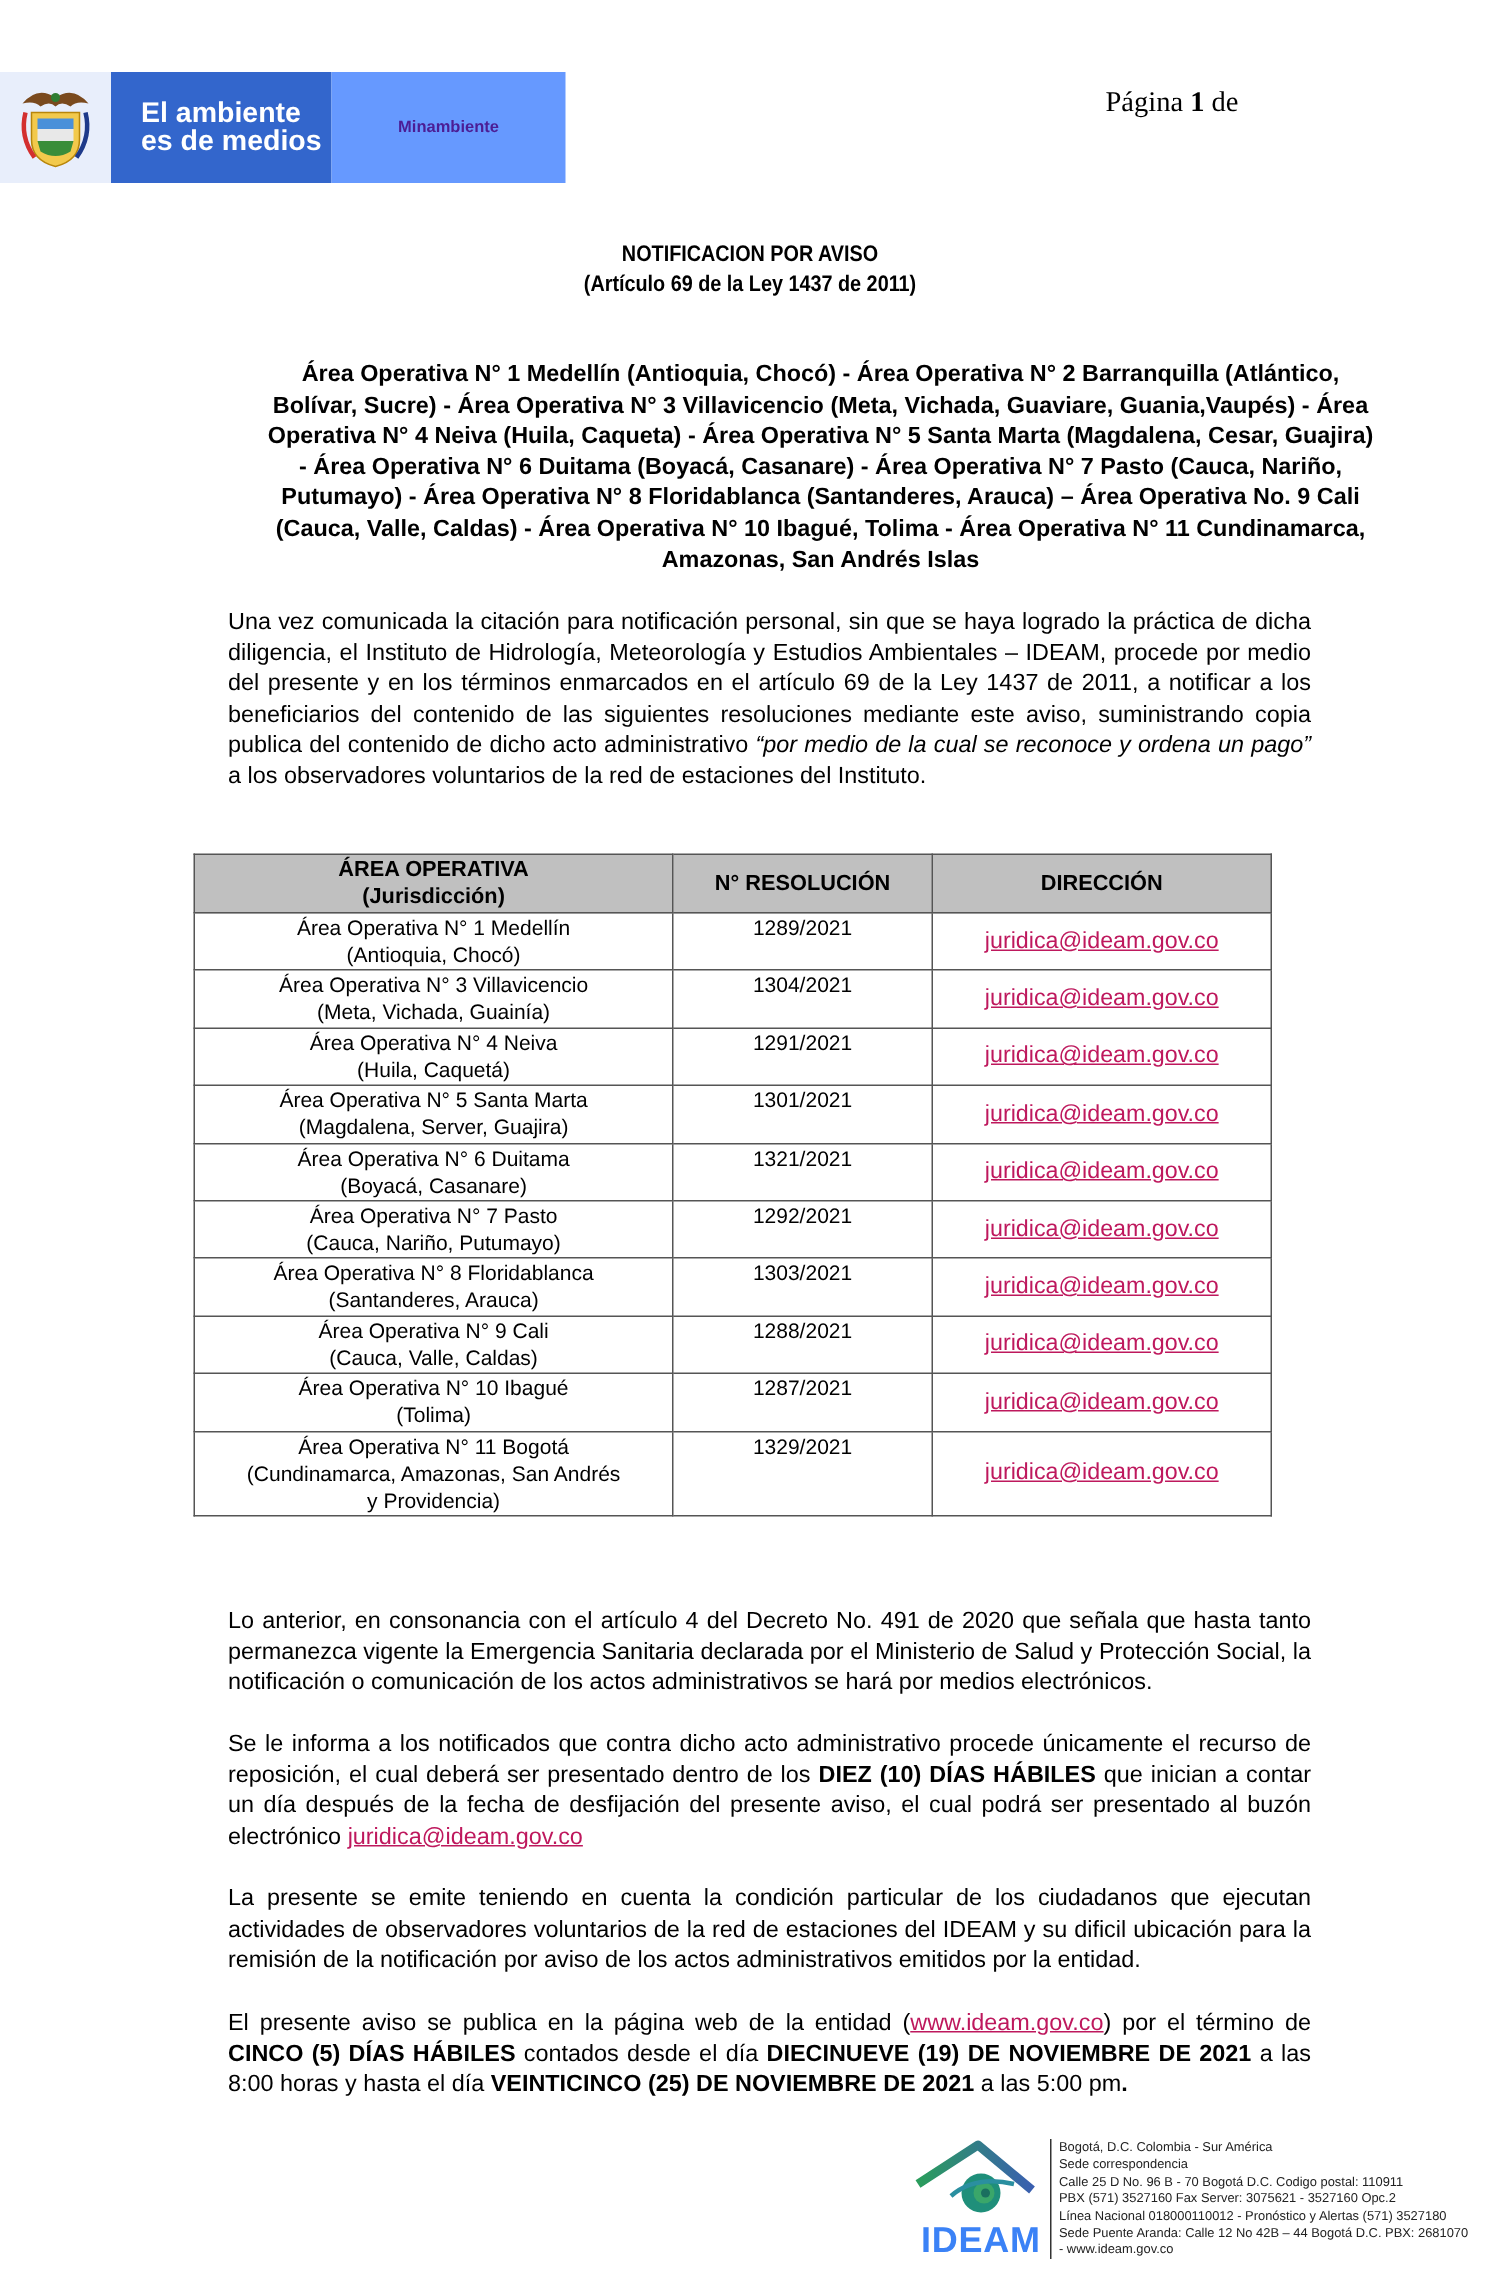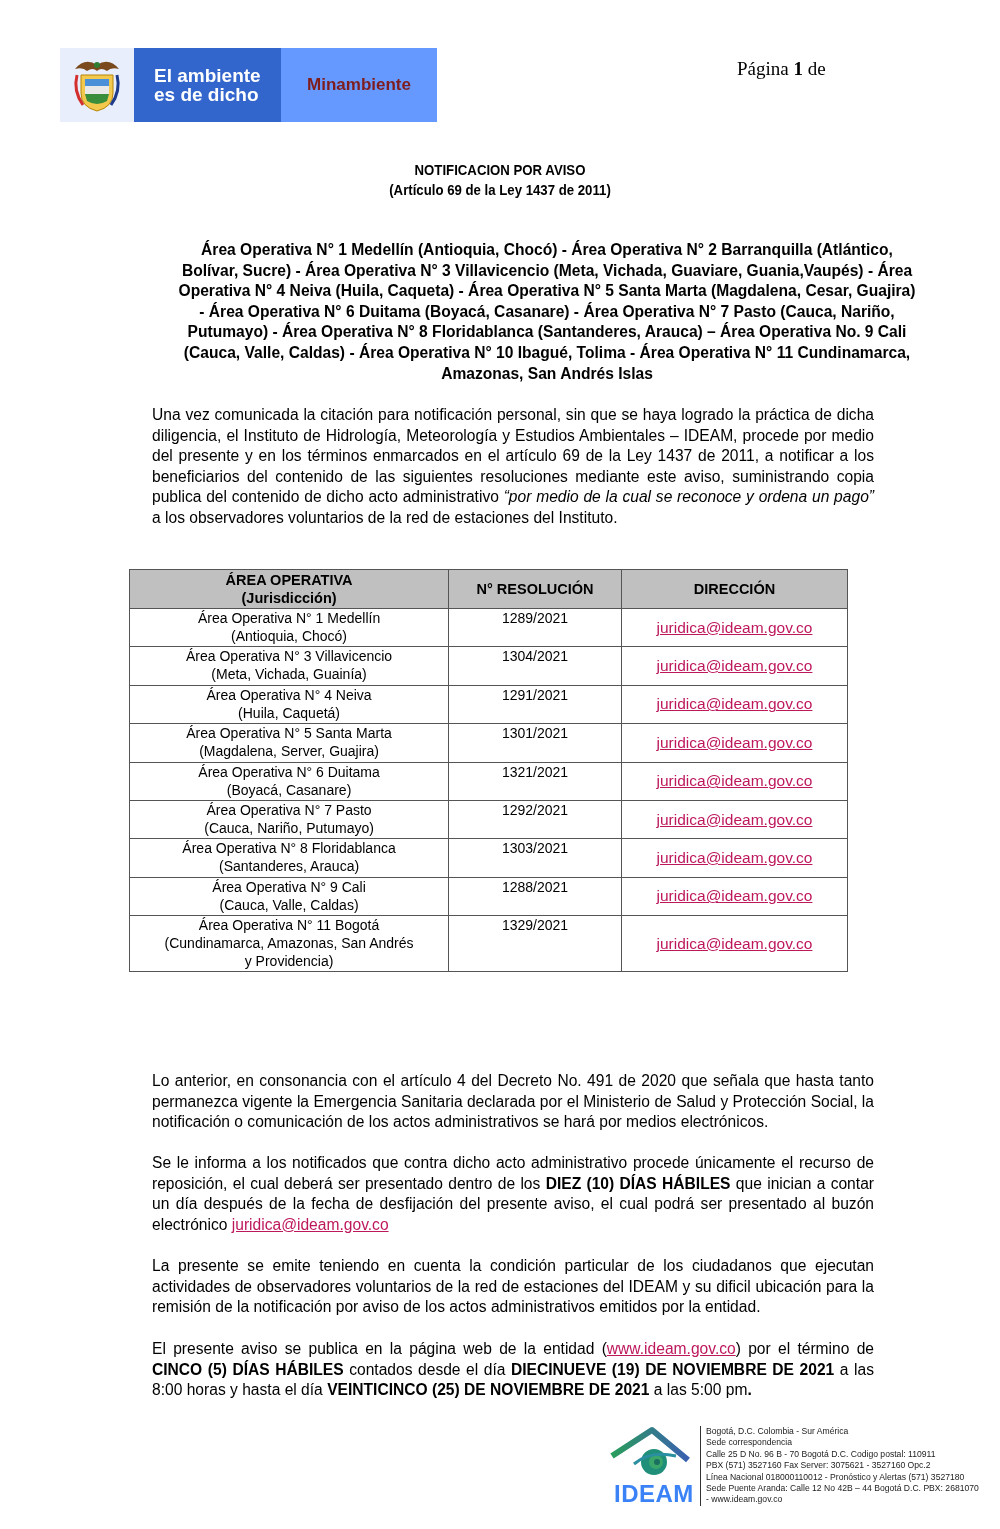--- a/index.html
+++ b/index.html
@@ -1,21 +1,21 @@
 <!DOCTYPE html>
 <html><head>
 <meta charset="utf-8">
 <style>
   html, body { margin: 0; padding: 0; background: #ffffff; }
   body { width: 1000px; height: 1529px; position: relative; overflow: hidden;
          font-family: "Liberation Sans", sans-serif; color: #000; }
-  .header-banner { position: absolute; left: 0; top: 48px; width: 437px; height: 74px; display: flex; justify-content: flex-end; }
+  .header-banner { position: absolute; left: 0; top: 48px; width: 437px; height: 74px; display: flex; }
   .coat-box { width: 74px; height: 74px; background: #e8eefb; display: flex; align-items: center; justify-content: center; }
   .slogan-box { width: 147px; height: 74px; background: #3366cc; color: #fff; display: flex; flex-direction: column; justify-content: center; padding-left: 20px; box-sizing: border-box; font-weight: bold; font-size: 19px; line-height: 19px; }
-  .brand-box { width: 156px; height: 74px; background: #6699ff; color: #7f1d1d; display: flex; align-items: center; justify-content: center; font-weight: bold; font-size: 17px; }
+  .brand-box { width: 156px; height: 74px; background: #6699ff; color: #4c1d95; display: flex; align-items: center; justify-content: center; font-weight: bold; font-size: 11px; }
   .page-num { position: absolute; left: 737px; top: 58px; font-family: "Liberation Serif", serif; font-size: 19px; }
   .page-num b { font-weight: bold; }
 
   .title { position: absolute; left: 130px; width: 740px; top: 160px; text-align: center; font-weight: bold; font-size: 15px; line-height: 20px; transform: scaleX(0.88); transform-origin: center; }
   .areas { position: absolute; left: 130px; width: 740px; top: 240px; text-align: center; font-weight: bold; font-size: 15.6px; line-height: 20.6px; margin-left: 47px; }
   .para { position: absolute; left: 152px; width: 722px; text-align: justify; font-size: 15.6px; line-height: 20.6px; }
   .para i { font-style: italic; }
   .para b { font-weight: bold; }
   .link { color: #be185d; text-decoration: underline; cursor: pointer; }
 
@@ -43,21 +43,21 @@
       <path d="M10 20 L42 20 L42 38 Q42 52 26 56 Q10 52 10 38 Z" fill="#f2c94c" stroke="#b8860b" stroke-width="1"></path>
       <rect x="14" y="24" width="24" height="7" fill="#4a90d9"></rect>
       <rect x="14" y="31" width="24" height="8" fill="#e8e8e8"></rect>
       <path d="M14 39 L38 39 L36 46 Q26 52 16 46Z" fill="#3a8d3a"></path>
       <path d="M6 20 Q2 36 12 50" stroke="#d32f2f" stroke-width="3" fill="none"></path>
       <path d="M46 20 Q50 36 40 50" stroke="#1e3a8a" stroke-width="3" fill="none"></path>
     </svg>
   </div>
   <div class="slogan-box">
     <span>El ambiente</span>
-    <span>es de dicho</span>
+    <span>es de medios</span>
   </div>
   <div class="brand-box">Minambiente</div>
 </div>
 
 <div class="page-num">
   <span>Página</span>
   <b>1</b>
   <span>de</span>
 </div>
 
@@ -137,20 +137,28 @@
         </td>
         <td>1303/2021</td>
         <td class="email"><span class="link">juridica@ideam.gov.co</span></td>
       </tr>
       <tr>
         <td>
           <div>Área Operativa N° 9 Cali</div>
           <div>(Cauca, Valle, Caldas)</div>
         </td>
         <td>1288/2021</td>
+        <td class="email"><span class="link">juridica@ideam.gov.co</span></td>
+      </tr>
+      <tr>
+        <td>
+          <div>Área Operativa N° 10 Ibagué</div>
+          <div>(Tolima)</div>
+        </td>
+        <td>1287/2021</td>
         <td class="email"><span class="link">juridica@ideam.gov.co</span></td>
       </tr>
       <tr class="tall">
         <td>
           <div>Área Operativa N° 11 Bogotá</div>
           <div style="padding:0 30px">(Cundinamarca, Amazonas, San Andrés y Providencia)</div>
         </td>
         <td>1329/2021</td>
         <td class="email"><span class="link">juridica@ideam.gov.co</span></td>
       </tr>

